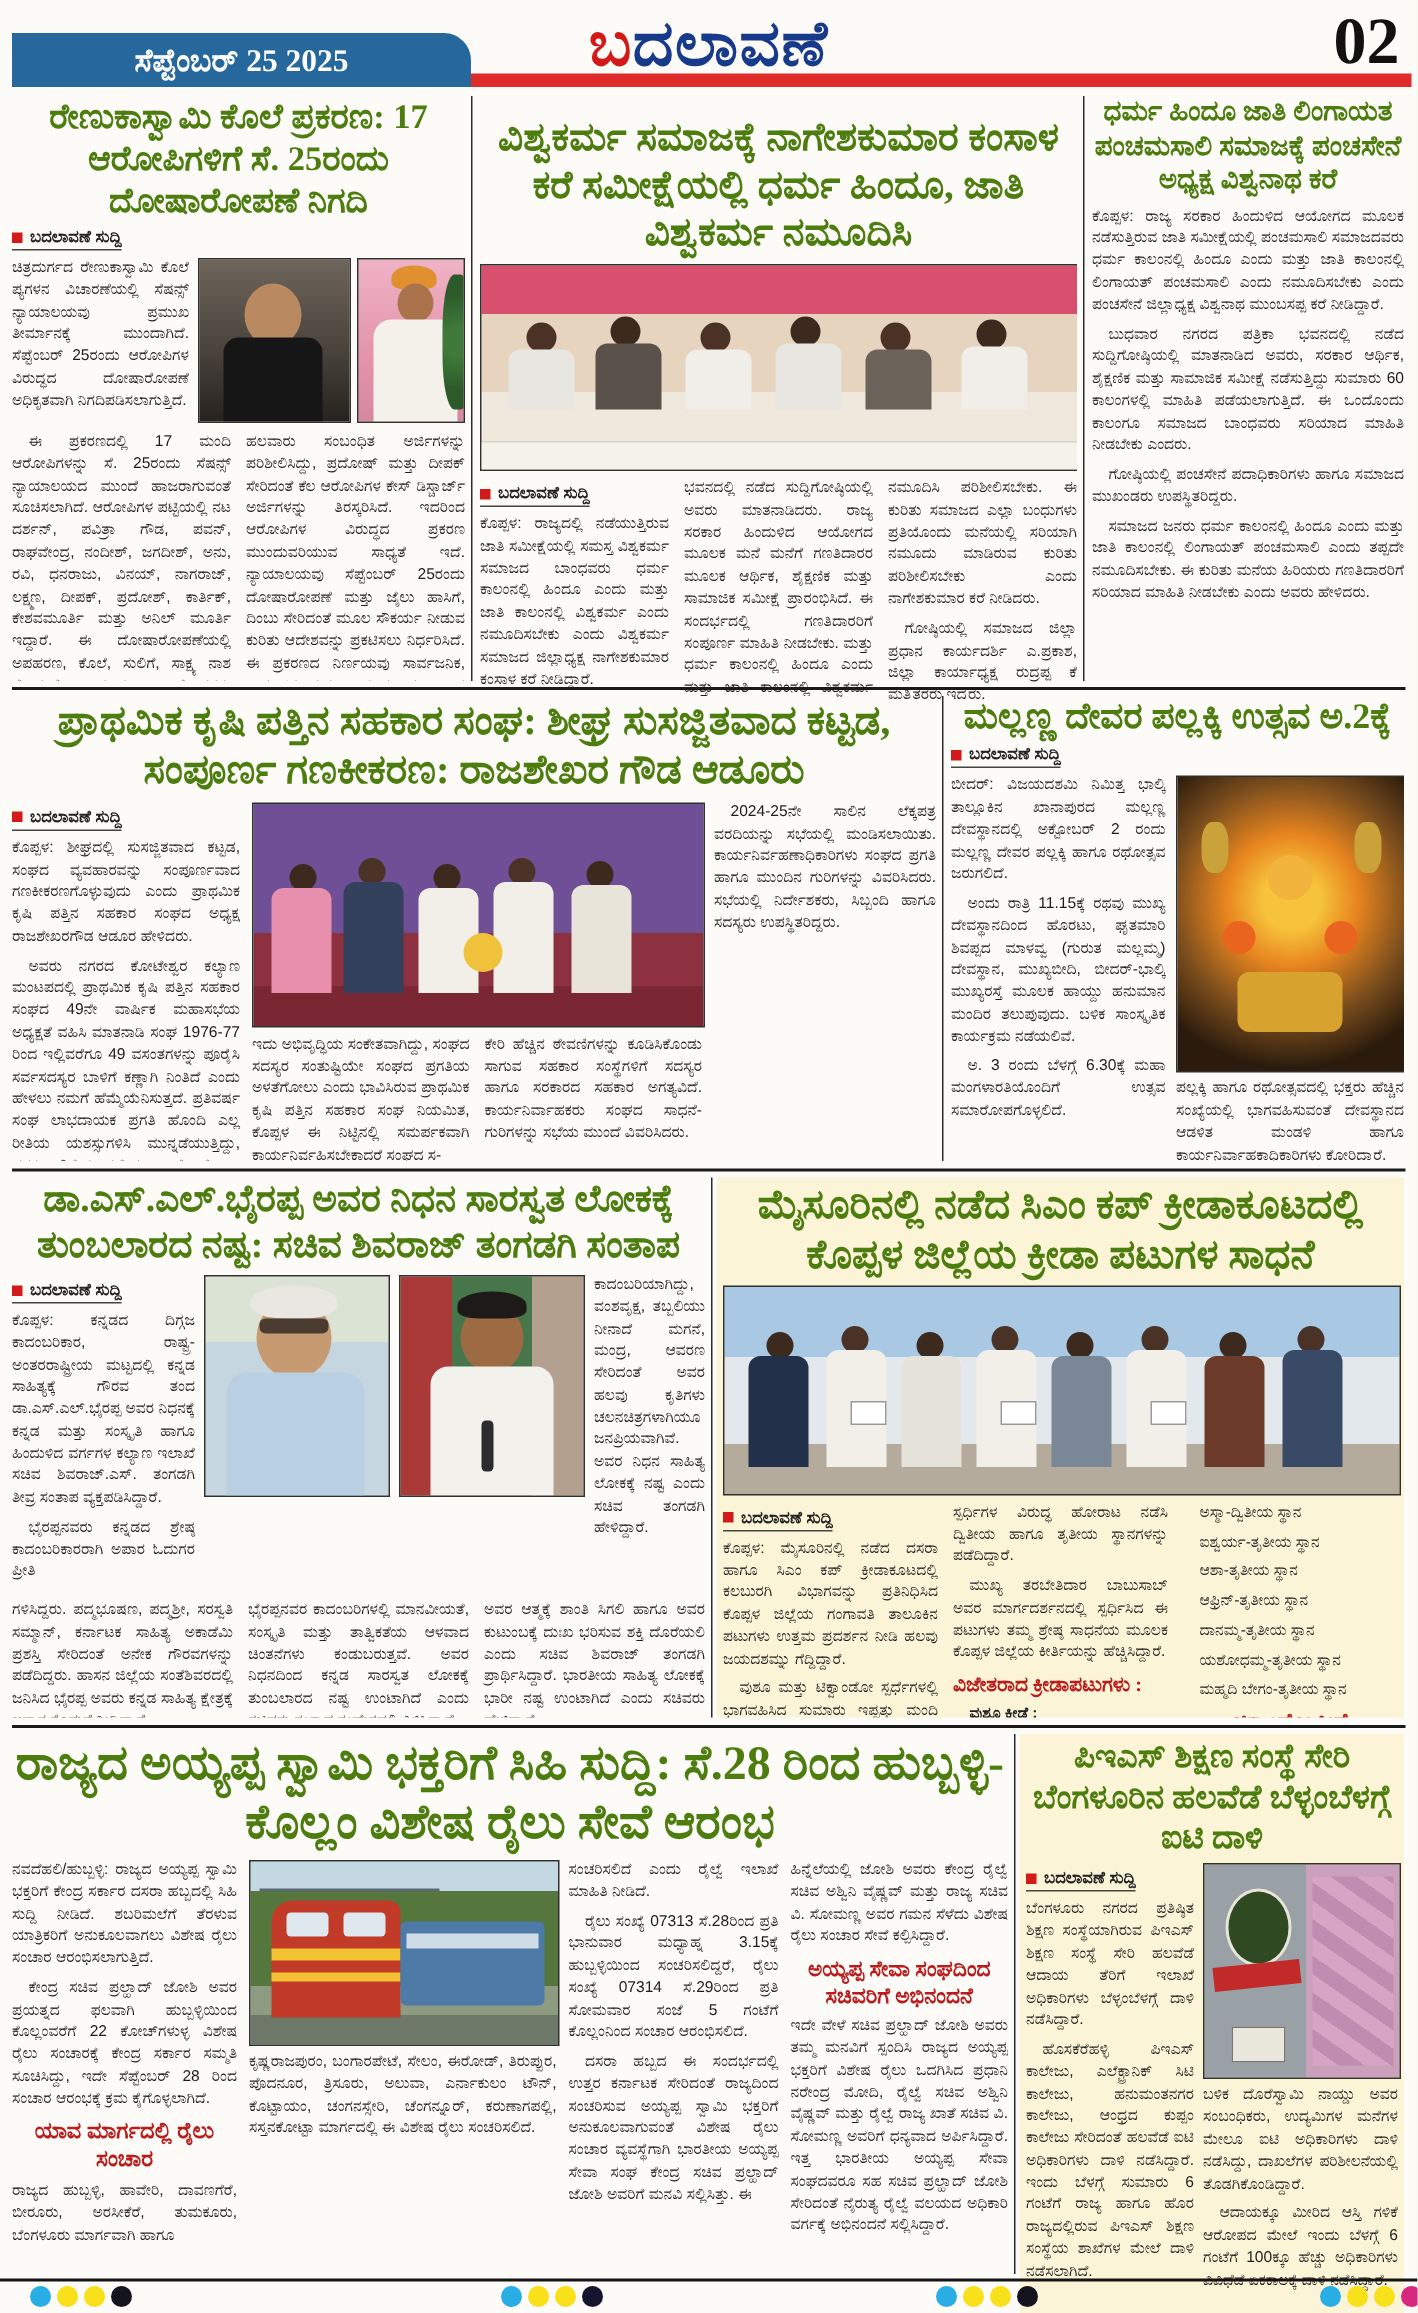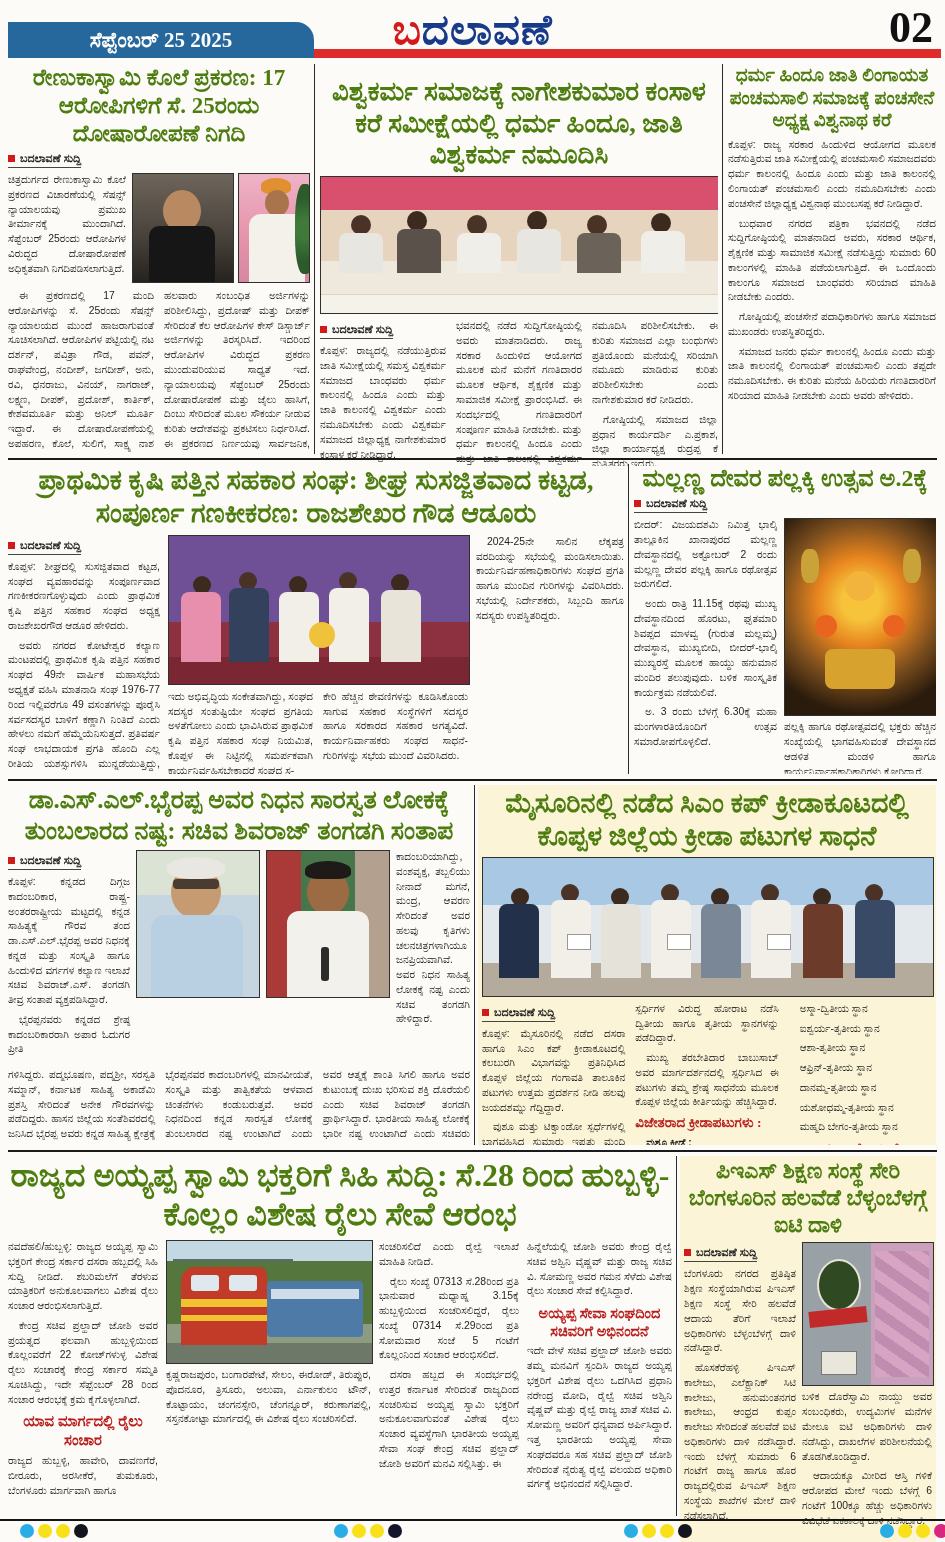--- a/index.html
+++ b/index.html
@@ -54,21 +54,21 @@
   <div id="page-no">02</div>
 
   <div class="article" style="left:8px;top:64px;width:302px;height:390px;">
     <div class="hl" style="font-size:23px;">ರೇಣುಕಾಸ್ವಾಮಿ ಕೊಲೆ ಪ್ರಕರಣ: 17 ಆರೋಪಿಗಳಿಗೆ ಸೆ. 25ರಂದು ದೋಷಾರೋಪಣೆ ನಿಗದಿ</div>
     <div class="byline">
       <span class="sq"></span>
       <span>ಬದಲಾವಣೆ ಸುದ್ದಿ</span>
     </div>
     <div style="display:flex;gap:6px;">
       <div class="bodytext" style="width:118px;flex:none;">
-        <p class="np">ಚಿತ್ರದುರ್ಗದ ರೇಣುಕಾಸ್ವಾಮಿ ಕೊಲೆ ಪ್ರಕರಣದ ವಿಚಾರಣೆಯಲ್ಲಿ ಸೆಷನ್ಸ್ ನ್ಯಾಯಾಲಯವು ಪ್ರಮುಖ ತೀರ್ಮಾನಕ್ಕೆ ಮುಂದಾಗಿದೆ. ಸೆಪ್ಟೆಂಬರ್ 25ರಂದು ಆರೋಪಿಗಳ ವಿರುದ್ಧದ ದೋಷಾರೋಪಣೆ ಅಧಿಕೃತವಾಗಿ ನಿಗದಿಪಡಿಸಲಾಗುತ್ತಿದೆ.</p>
+        <p class="np">ಚಿತ್ರದುರ್ಗದ ರೇಣುಕಾಸ್ವಾಮಿ ಕೊಲೆ ಪ್ಯಗಳನ ವಿಚಾರಣೆಯಲ್ಲಿ ಸೆಷನ್ಸ್ ನ್ಯಾಯಾಲಯವು ಪ್ರಮುಖ ತೀರ್ಮಾನಕ್ಕೆ ಮುಂದಾಗಿದೆ. ಸೆಪ್ಟೆಂಬರ್ 25ರಂದು ಆರೋಪಿಗಳ ವಿರುದ್ಧದ ದೋಷಾರೋಪಣೆ ಅಧಿಕೃತವಾಗಿ ನಿಗದಿಪಡಿಸಲಾಗುತ್ತಿದೆ.</p>
       </div>
       <div style="flex:1;display:flex;gap:4px;">
         <div class="ph" style="width:100px;height:108px;background:linear-gradient(180deg,#6e655b,#4a443d 55%,#26221d);">
           <span class="c" style="left:30px;top:16px;width:38px;height:42px;background:#b98a62;"></span>
           <span class="r" style="left:16px;top:52px;width:66px;height:56px;background:#161616;border-radius:10px 10px 0 0;"></span>
         </div>
         <div class="ph" style="flex:1;height:108px;background:linear-gradient(180deg,#efb3c6,#e493ab 60%,#d787a0);">
           <span class="c" style="left:22px;top:4px;width:30px;height:16px;background:#e0902e;border-radius:50% 50% 30% 30%;"></span>
           <span class="c" style="left:26px;top:16px;width:24px;height:26px;background:#a9744c;"></span>
           <span class="r" style="left:10px;top:40px;width:56px;height:68px;background:#f4f1ea;border-radius:12px 12px 0 0;"></span>

